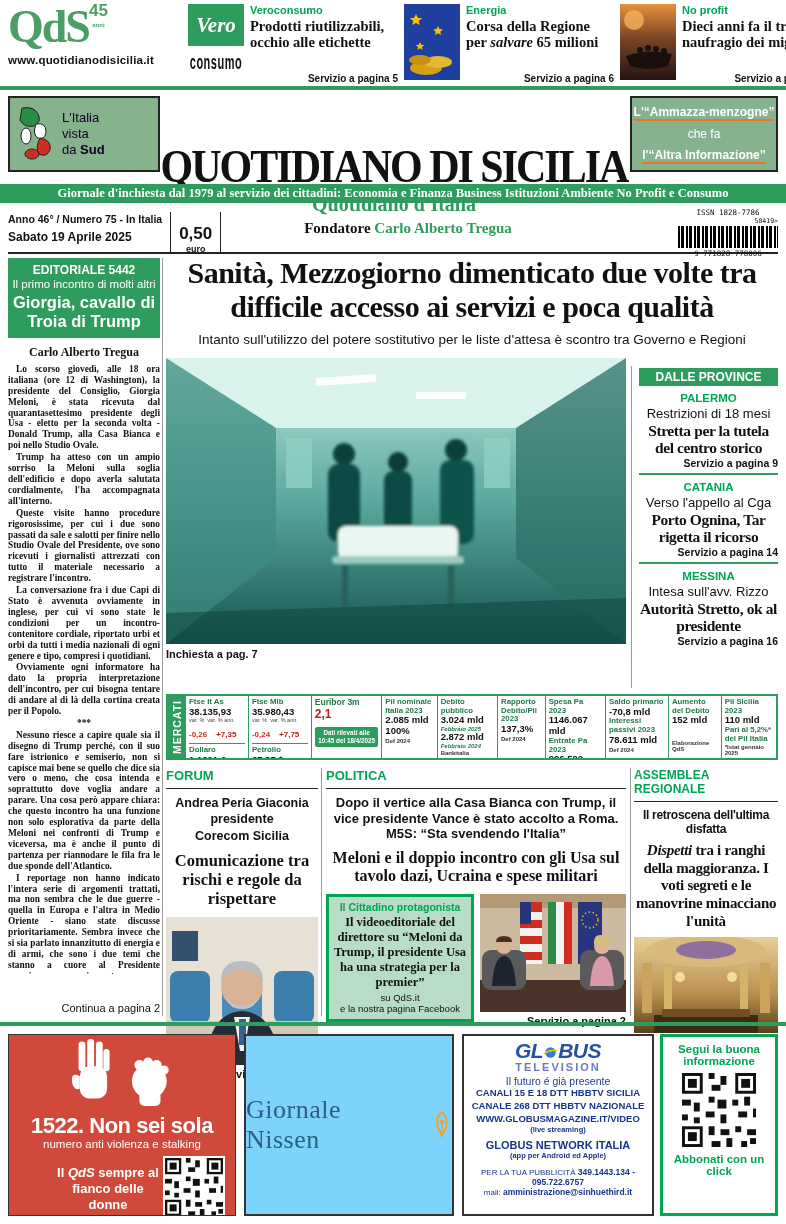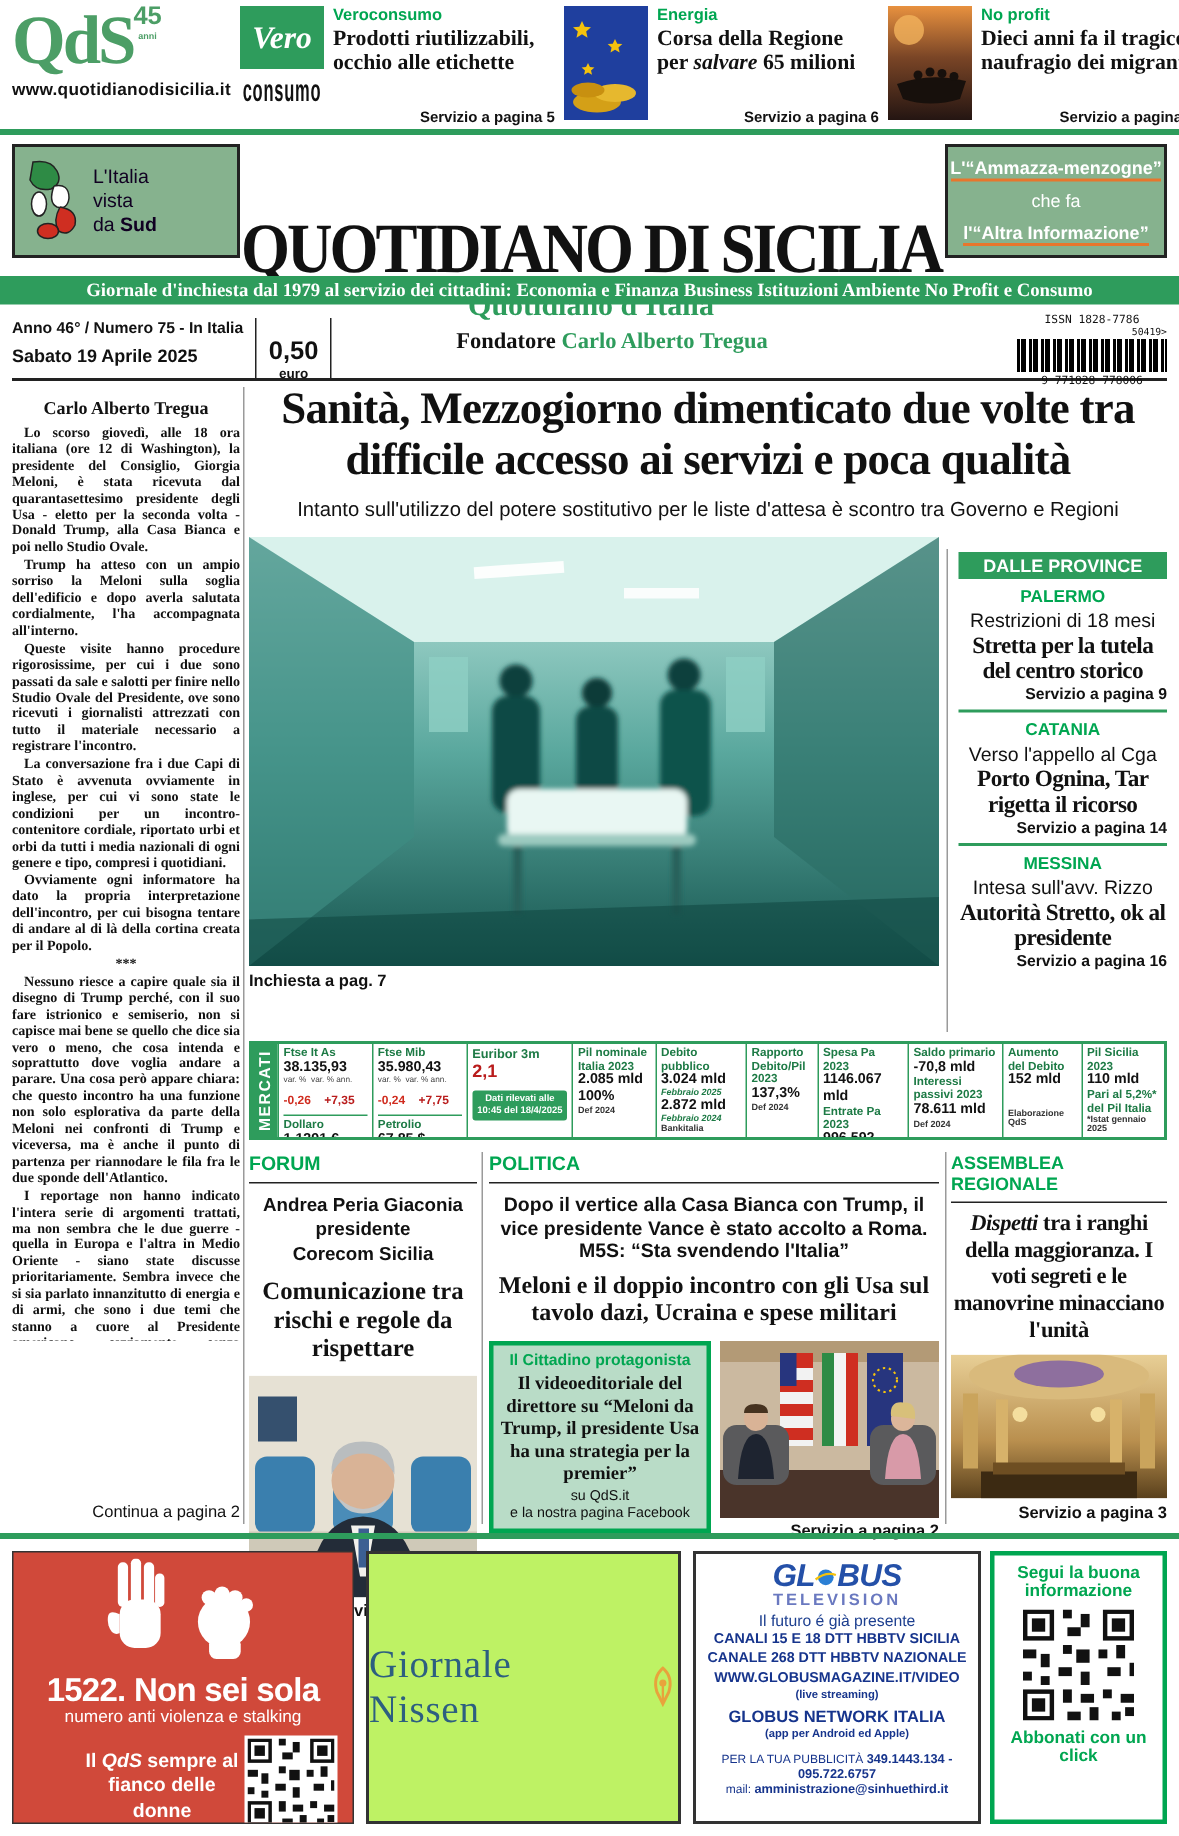--- a/index.html
+++ b/index.html
@@ -13,21 +13,21 @@
   .qdslogo{font-family:"Liberation Serif",serif;font-weight:bold;color:#4c9e66;font-size:46px;line-height:46px;letter-spacing:-2px;}
   .qds45{display:inline-block;vertical-align:top;color:#4c9e66;font-size:17px;font-weight:bold;line-height:14px;text-align:center;}
   .qds45 small{display:block;font-size:6px;font-weight:bold;}
   .qdsurl{font-size:11.5px;font-weight:bold;letter-spacing:.2px;margin-top:4px;}
   .teaser{display:flex;margin-left:6px;}
   .timg{width:56px;height:76px;flex:0 0 56px;margin-right:6px;overflow:hidden;}
   .ttxt{width:148px;display:flex;flex-direction:column;}
   .tlabel{color:#00a651;font-weight:bold;font-size:11px;}
   .ttitle{font-family:"Liberation Serif",serif;font-weight:bold;font-size:14.5px;line-height:1.12;margin-top:2px;}
   .tpage{font-size:10px;font-weight:bold;text-align:right;margin-top:auto;}
-  .vclogo{width:56px;height:76px;}
+  .vclogo{width:56px;height:76px;margin-left:28px;}
   .vcv{background:#2e9c5c;color:#fff;font-family:"Liberation Serif",serif;font-style:italic;font-weight:bold;
        font-size:21px;text-align:center;height:42px;line-height:42px;}
   .vcc{color:#111;font-size:11px;letter-spacing:.5px;text-align:center;transform:scaleY(1.9);transform-origin:top;margin-top:4px;font-weight:bold;}
   
   .mbox{position:absolute;top:96px;height:76px;background:#86b28e;border:2px solid #222;box-sizing:border-box;}
   .mleft{left:8px;width:152px;display:flex;align-items:center;padding:2px;}
   .mleft .txt{font-size:13px;line-height:1.25;color:#102;}
   .mright{left:630px;width:148px;color:#fff;text-align:center;font-size:12px;line-height:1.8;padding-top:4px;}
   .mright b{border-bottom:2px solid #e8762c;}
   .mtitle{position:absolute;left:160px;top:96px;width:468px;text-align:center;margin-top:45px;}
@@ -116,21 +116,21 @@
   .aspage{text-align:right;font-size:11px;font-weight:bold;margin-top:4px;}
   
   .adred{position:absolute;left:8px;top:1034px;width:228px;height:182px;background:#d0493a;border:1px solid #333;
          box-sizing:border-box;color:#fff;text-align:center;overflow:hidden;}
   .adnum{font-weight:bold;font-size:22px;letter-spacing:-.5px;line-height:1;}
   .adsub{font-size:11.5px;margin-top:1px;}
   .adrow{display:flex;align-items:center;justify-content:flex-end;padding:6px 10px 0;}
   .adtag{font-weight:bold;font-size:13px;line-height:1.25;text-align:center;}
   .qrbox{background:#fff;padding:2px;}
   .adnissen{position:absolute;left:244px;top:1034px;width:210px;height:182px;border:2px solid #333;box-sizing:border-box;
-            display:flex;align-items:center;justify-content:center;background:#bef264;gap:12px;}
+            display:flex;align-items:center;justify-content:center;background:#7dd3fc;gap:12px;}
   .nissen{font-family:"Liberation Serif",serif;font-size:26px;color:#2d5f80;letter-spacing:.5px;}
   .adglobus{position:absolute;left:462px;top:1034px;width:192px;height:182px;border:2px solid #333;box-sizing:border-box;
             text-align:center;padding-top:4px;background:#fff;}
   .glbrand{font-style:italic;font-weight:bold;font-size:21px;color:#2450a8;letter-spacing:-.5px;line-height:1;}
   .glbrand .tv{display:block;font-size:11px;letter-spacing:2px;color:#6a79c0;font-style:normal;}
   .gltag{color:#1d3f8f;font-size:10.5px;margin-top:2px;}
   .glln{color:#16348c;font-weight:bold;font-size:9.5px;line-height:1.35;}
   .glsm{font-size:7.5px;font-weight:bold;color:#16348c;}
   .glnet{color:#16348c;font-weight:bold;font-size:11px;margin-top:5px;}
   .glpub{font-size:8px;color:#16348c;margin-top:7px;}
@@ -293,20 +293,25 @@
     <div class="founder"><span style="color:#111">Fondatore </span><span>Carlo Alberto Tregua</span></div>
     <div class="issn">
       <div>ISSN 1828-7786</div>
       <div style="text-align:right;font-size:6.5px">50419&gt;</div>
       <div class="bars"></div>
       <div>9 771828 778006</div>
     </div>
   </div>
 
   <div class="edcol">
+    <div class="edbox">
+      <div class="l1">EDITORIALE 5442</div>
+      <div class="l2">Il primo incontro di molti altri</div>
+      <div class="l3">Giorgia, cavallo di Troia di Trump</div>
+    </div>
     <div class="edauthor">Carlo Alberto Tregua</div>
     <div class="edtext">
       <p>Lo scorso giovedì, alle 18 ora italiana (ore 12 di Washington), la presidente del Consiglio, Giorgia Meloni, è stata ricevuta dal quarantasettesimo presidente degli Usa - eletto per la seconda volta - Donald Trump, alla Casa Bianca e poi nello Studio Ovale.</p>
       <p>Trump ha atteso con un ampio sorriso la Meloni sulla soglia dell'edificio e dopo averla salutata cordialmente, l'ha accompagnata all'interno.</p>
       <p>Queste visite hanno procedure rigorosissime, per cui i due sono passati da sale e salotti per finire nello Studio Ovale del Presidente, ove sono ricevuti i giornalisti attrezzati con tutto il materiale necessario a registrare l'incontro.</p>
       <p>La conversazione fra i due Capi di Stato è avvenuta ovviamente in inglese, per cui vi sono state le condizioni per un incontro-contenitore cordiale, riportato urbi et orbi da tutti i media nazionali di ogni genere e tipo, compresi i quotidiani.</p>
       <p>Ovviamente ogni informatore ha dato la propria interpretazione dell'incontro, per cui bisogna tentare di andare al di là della cortina creata per il Popolo.</p>
       <p class="edstars">***</p>
       <p>Nessuno riesce a capire quale sia il disegno di Trump perché, con il suo fare istrionico e semiserio, non si capisce mai bene se quello che dice sia vero o meno, che cosa intenda e soprattutto dove voglia andare a parare. Una cosa però appare chiara: che questo incontro ha una funzione non solo esplorativa da parte della Meloni nei confronti di Trump e viceversa, ma è anche il punto di partenza per riannodare le fila fra le due sponde dell'Atlantico.</p>
       <p>I reportage non hanno indicato l'intera serie di argomenti trattati, ma non sembra che le due guerre - quella in Europa e l'altra in Medio Oriente - siano state discusse prioritariamente. Sembra invece che si sia parlato innanzitutto di energia e di armi, che sono i due temi che stanno a cuore al Presidente americano, ovviamente senza arrivare ad alcuna conclusione appunto perché la missione è esplorativa.</p>
@@ -522,20 +527,21 @@
         </div>
         <div class="popage">Servizio a pagina 2</div>
       </div>
     </div>
   </div>
 
   <div class="vdiv" style="left:630px;top:768px;height:248px"></div>
 
   <div class="assem">
     <div class="seclabel" style="font-size:12px">ASSEMBLEA REGIONALE</div>
+    <div class="askick">Il retroscena dell'ultima disfatta</div>
     <div class="astitle"><i>Dispetti</i><span> tra i ranghi della maggioranza. I voti segreti e le manovrine minacciano l'unità</span></div>
     <div class="asphoto">
       <svg viewBox="0 0 144 96" width="144" height="96">
         <defs>
             <linearGradient id="au" x1="0" y1="0" x2="0" y2="1">
           <stop offset="0" stop-color="#e8cf96"></stop>
               <stop offset=".6" stop-color="#b98f4e"></stop>
               <stop offset="1" stop-color="#59401c"></stop>
         </linearGradient>
           </defs>

